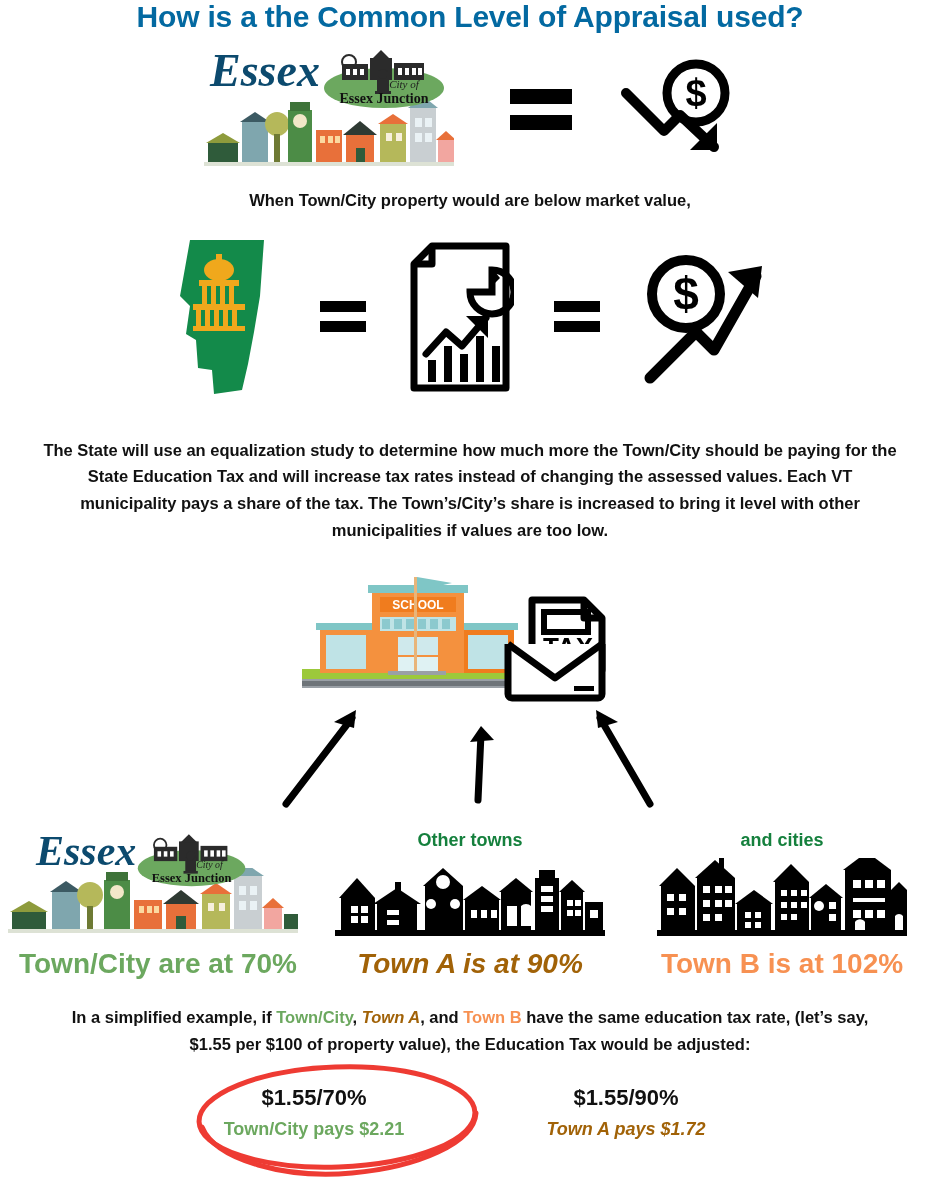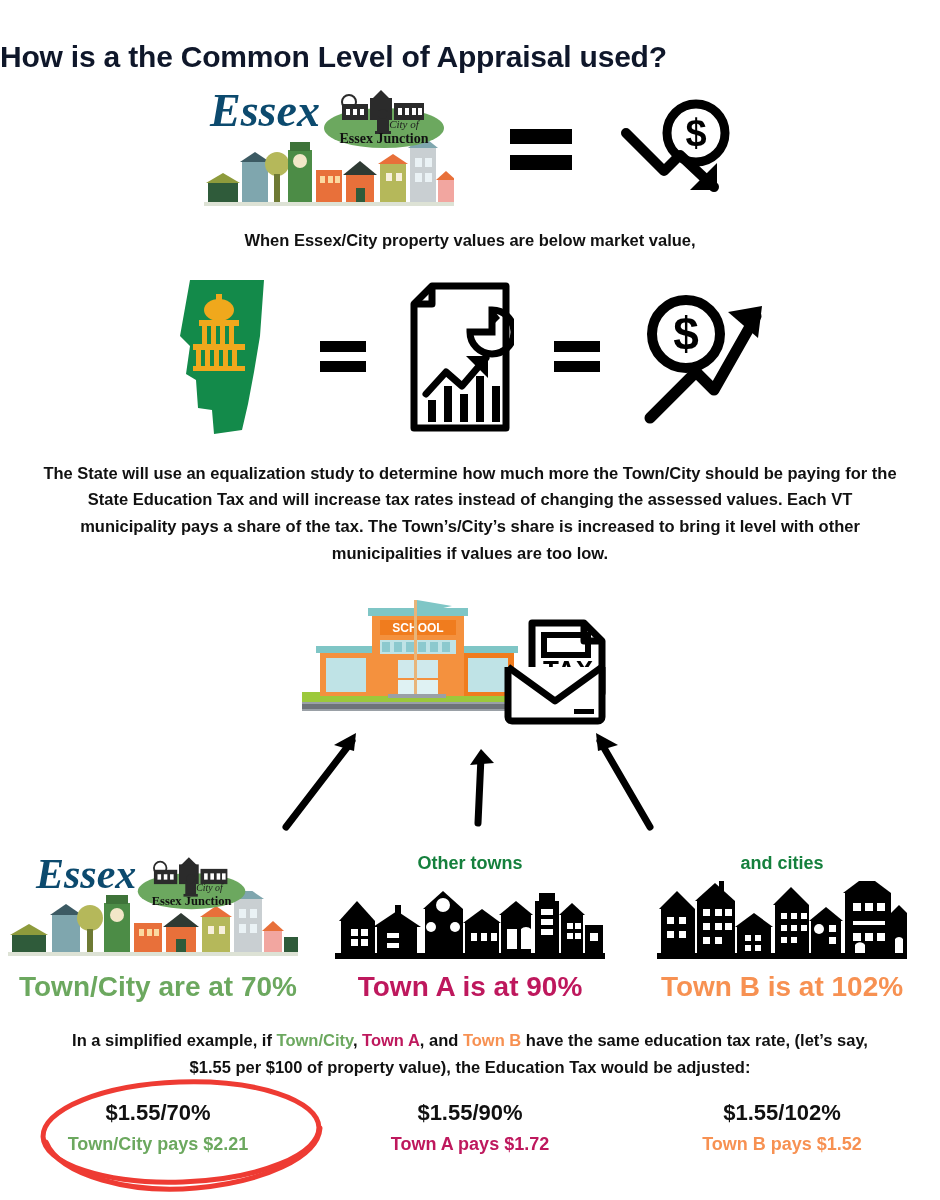--- a/index.html
+++ b/index.html
@@ -7,26 +7,25 @@
     width: 940px; height: 1200px;
     background: #ffffff;
     font-family: "Liberation Sans", sans-serif;
     overflow: hidden;
     position: relative;
   }
   .page { width: 940px; height: 1200px; position: relative; }
 
   
   .title {
-    text-align: left;
-    color: #0f172a;
+    text-align: center;
+    color: #0369a1;
     font-size: 30px;
     font-weight: bold;
     letter-spacing: -0.2px;
-    padding-top: 40px;
   }
 
   
   .row1 {
     display: flex;
     align-items: center;
     justify-content: center;
     gap: 46px;
     margin-top: 14px;
   }
@@ -70,21 +69,21 @@
     display: flex;
     align-items: center;
     justify-content: center;
     gap: 40px;
     margin-top: 22px;
   }
 
   
   .para {
     width: 860px;
-    margin: 22px auto 0;
+    margin: 39px auto 0;
     text-align: center;
     font-size: 16.5px;
     font-weight: bold;
     color: #111;
     line-height: 1.62;
   }
 
   
   .school-row {
     margin-top: 18px;
@@ -111,21 +110,21 @@
   }
   .town-col { width: 300px; text-align: center; position: relative; }
   .town-head {
     font-size: 18px; font-weight: bold; color: #15803d;
     height: 26px; margin-bottom: 2px;
   }
   .town-label {
     font-size: 28px; font-weight: bold; margin-top: 6px;
   }
   .c-green { color: #6CA85F; }
-  .c-teal  { color: #be185d; }
+  .c-teal  { color: #a16207; font-style: italic; }
   .c-orange{ color: #F79152; }
 
   .essex-small { position: relative; height: 112px; }
   .essex-small .essex-wordmark { font-size: 42px; position: absolute; left: 22px; top: 0; }
   .essex-small .ej-badge { left: 128px; top: 4px; width: 112px; height: 56px; }
   .essex-small .skyline-color { position: absolute; left: 0; top: 44px; }
 
   
   .example {
     width: 830px;
@@ -135,21 +134,21 @@
     font-weight: bold;
     color: #111;
     line-height: 1.6;
   }
 
   
   .results {
     display: flex;
     justify-content: center;
     gap: 12px;
-    margin-top: 20px;
+    margin-top: 28px;
     position: relative;
   }
   .res-col { width: 300px; text-align: center; position: relative; }
   .res-top {
     font-size: 22px; font-weight: bold; color: #111;
   }
   .res-bot {
     font-size: 18px; font-weight: bold; margin-top: 8px;
   }
   .circle-overlay {
@@ -237,21 +236,21 @@
 
     <svg width="118" height="104" viewBox="0 0 118 104">
       <circle cx="78" cy="36" r="29" fill="none" stroke="#000" stroke-width="9"></circle>
       <text x="78" y="49" font-family="Liberation Sans, sans-serif" font-size="38" font-weight="bold" text-anchor="middle" fill="#000">$</text>
       <path d="M8 36 L46 74 L62 58 L96 90" fill="none" stroke="#000" stroke-width="10" stroke-linecap="round" stroke-linejoin="round"></path>
       <polygon points="99,93 99,66 72,93" fill="#000"></polygon>
     </svg>
   </div>
 
   <div class="caption cap1">
-    <div>When Essex/City property values are below market value,</div>
+    <div>When Town/City property would are below market value,</div>
   </div>
 
   <div class="row2">
 
     <svg width="112" height="162" viewBox="0 0 112 162">
       <path d="M22 4 L96 4 L92 60 L86 96 L80 128 L74 154 L46 158 L44 134 L30 132 L28 104 L18 98 L22 70 L12 60 Z" fill="#138A4A"></path>
       <g fill="#F0A81C">
         <ellipse cx="51" cy="34" rx="15" ry="11"></ellipse>
         <rect x="48" y="18" width="6" height="10"></rect>
         <rect x="31" y="44" width="40" height="6"></rect>
@@ -554,19 +553,15 @@
       </svg>
       <div class="res-top">$1.55/70%</div>
       <div class="res-bot c-green">Town/City pays $2.21</div>
     </div>
 
     <div class="res-col">
       <div class="res-top">$1.55/90%</div>
       <div class="res-bot c-teal">Town A pays $1.72</div>
     </div>
 
-    <div class="res-col">
-      <div class="res-top">$1.55/102%</div>
-      <div class="res-bot c-orange">Town B pays $1.52</div>
-    </div>
   </div>
 
 </div>
 
 </body></html>

